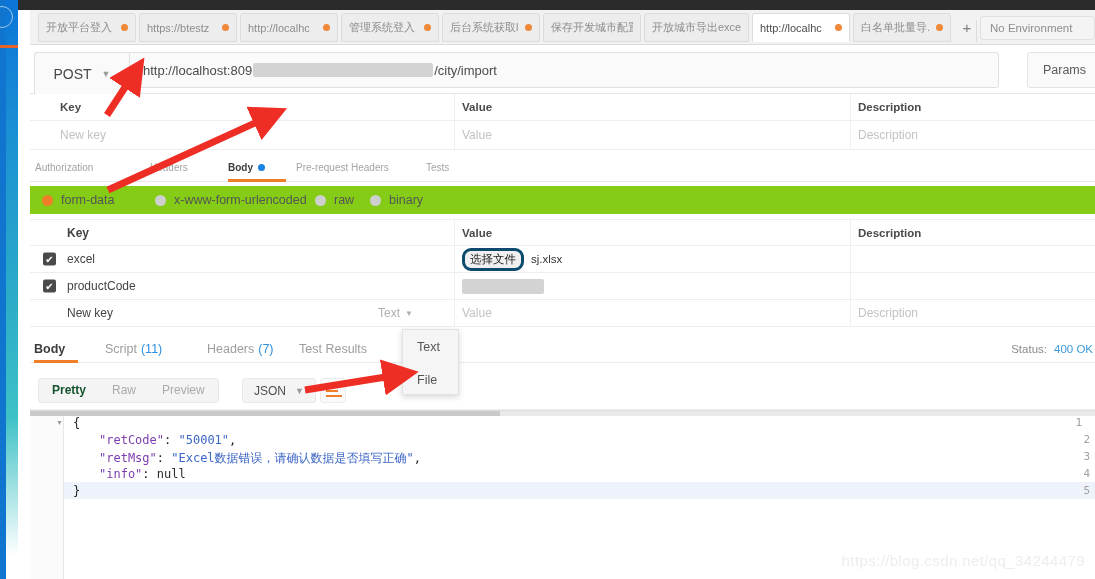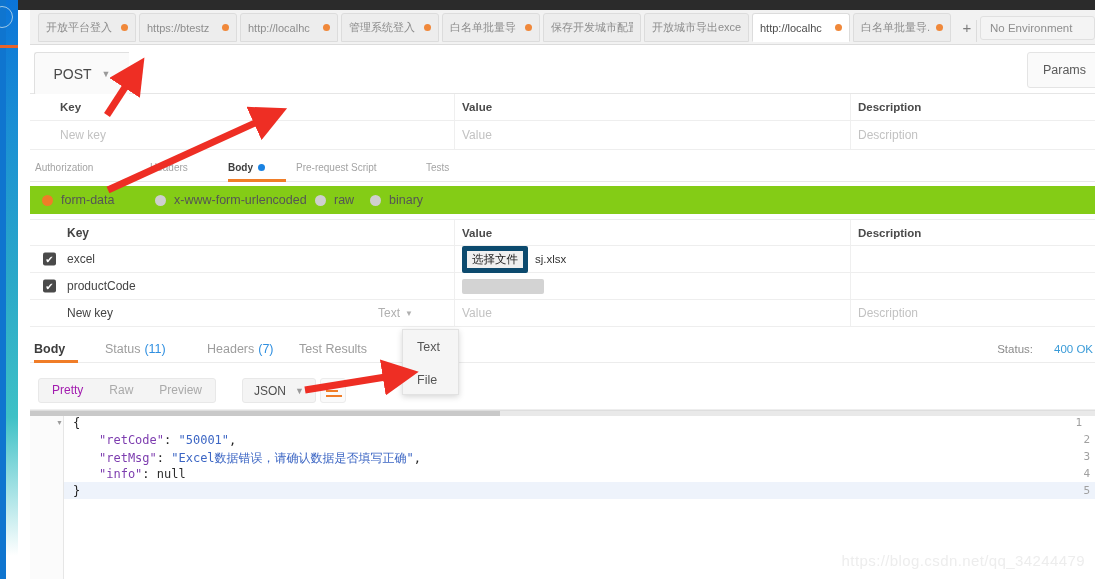--- a/index.html
+++ b/index.html
@@ -91,51 +91,51 @@
   .fd-hdr { position:absolute; left:0; top:0; width:1065px; height:27px; border-bottom:1px solid #eeeeee;
       border-top:1px solid #eeeeee; }
   .fd-row { position:absolute; left:0; width:1065px; height:27px; border-bottom:1px solid #eeeeee; }
   .fd-key { position:absolute; left:37px; top:0; height:100%; display:flex; align-items:center;
       font-size:12px; color:#444; }
   .fd-val { position:absolute; left:432px; top:0; height:100%; display:flex; align-items:center; gap:7px; }
   .fd-desc { position:absolute; left:828px; top:0; height:100%; display:flex; align-items:center; }
   .chk { position:absolute; left:13px; top:50%; transform:translateY(-50%); width:13px; height:13px;
       background:#4a4a4a; border-radius:2px; color:#fff; font-size:10px; line-height:13px;
       text-align:center; }
-  .filebtn { border:5px solid #0c4a6e; background:#f0f0f0; border-radius:2px; padding:1px 5px;
+  .filebtn { border:3px solid #0c4a6e; background:#f0f0f0; border-radius:9px; padding:1px 5px;
       font-size:11.5px; color:#222; }
   .typesel { position:absolute; left:348px; top:0; height:100%; display:flex; align-items:center;
       gap:5px; font-size:12px; color:#b0b0b0; }
   .caret { font-size:8px; }
 
   
   .dropdown { position:absolute; left:402px; top:329px; width:57px; height:66px; background:#f5f5f5;
       border:1px solid #e2e2e2; box-shadow:0 2px 6px rgba(0,0,0,.16); z-index:40; }
   .dd-item { height:33px; display:flex; align-items:center; padding-left:14px; font-size:12.5px;
       color:#555; }
 
   
   .resptabs { position:absolute; left:30px; top:335px; width:1065px; height:28px; background:#fff;
       border-bottom:1px solid #ececec; }
   .restab { position:absolute; top:0; height:28px; display:flex; align-items:center; gap:4px;
       font-size:12.5px; color:#9d9d9d; }
   .restab.active { color:#3d3d3d; font-weight:bold; }
   .cnt { color:#2f8fe0; }
   .restab-underline { position:absolute; top:25px; height:3px; background:#f07d28; }
-  .status { position:absolute; right:0; top:0; height:28px; display:flex; align-items:center; gap:21px;
+  .status { position:absolute; right:0; top:0; height:28px; display:flex; align-items:center; gap:7px;
       font-size:11.5px; color:#8b8b8b; padding-right:2px; }
   .status b { color:#3a9bd8; font-weight:normal; }
 
   
   .fmtbar { position:absolute; left:30px; top:370px; width:1065px; height:40px; background:#fff;
       border-bottom:1px solid #eeeeee; }
   .segment { position:absolute; left:8px; top:8px; height:25px; background:#f4f4f4;
       border:1px solid #e8e8e8; border-radius:3px; display:flex; align-items:center; }
   .seg { padding:0 13px; font-size:12px; color:#aaa; line-height:23px; }
-  .seg.active { color:#a21caf; font-weight:normal; }
+  .seg.active { color:#14532d; font-weight:bold; }
   .jsonsel { position:absolute; left:212px; top:8px; height:25px; background:#f4f4f4;
       border:1px solid #e8e8e8; border-radius:3px; display:flex; align-items:center; gap:9px;
       padding:0 11px; font-size:12px; color:#4e4e4e; }
   .jsonsel .chev { font-size:9px; color:#9a9a9a; }
   .wrapbtn { position:absolute; left:290px; top:8px; width:26px; height:25px; background:#fafafa;
       border:1px solid #ececec; border-radius:3px; }
   .wrapbtn i { position:absolute; left:5px; display:block; height:2px; background:#f07d28; }
 
   
   .code { position:absolute; left:30px; top:410px; width:1065px; height:169px; background:#fff;
@@ -184,21 +184,21 @@
         </div>
         <div class="tab" style="left: 210px; width: 98px;">
           <span style="overflow: hidden; text-overflow: clip; flex: 1 1 0%;">http://localhc</span>
           <span class="dot"></span>
         </div>
         <div class="tab" style="left: 311px; width: 98px;">
           <span style="overflow: hidden; text-overflow: clip; flex: 1 1 0%;">管理系统登入</span>
           <span class="dot"></span>
         </div>
         <div class="tab" style="left: 412px; width: 98px;">
-          <span style="overflow: hidden; text-overflow: clip; flex: 1 1 0%;">白名单批量导</span>
+          <span style="overflow: hidden; text-overflow: clip; flex: 1 1 0%;">后台系统获取l</span>
           <span class="dot"></span>
         </div>
         <div class="tab" style="left: 513px; width: 98px;">
           <span style="overflow: hidden; text-overflow: clip; flex: 1 1 0%;">保存开发城市配置</span>
         </div>
         <div class="tab" style="left: 614px; width: 105px;">
           <span style="overflow: hidden; text-overflow: clip; flex: 1 1 0%;">开放城市导出excel</span>
         </div>
         <div class="tab active" style="left: 722px; width: 98px;">
           <span style="overflow: hidden; text-overflow: clip; flex: 1 1 0%;">http://localhc</span>
@@ -215,20 +215,25 @@
     <div class="env-box">
       <span>No Environment</span>
     </div>
   </div>
 
   <div class="urlbar">
     <div class="method">
       <span>POST</span>
       <span class="chev">▼</span>
     </div>
+    <div class="urlinput">
+      <span>http://localhost:809</span>
+        <span class="redact" style="width:180px;height:14px;margin:0 1px;"></span>
+        <span>/city/import</span>
+    </div>
     <div class="params-btn">
       <span>Params</span>
     </div>
 
   </div>
 
   <div class="ptable">
     <div class="hdr">
       <div class="colsep1"></div>
       <div class="colsep2"></div>
@@ -252,21 +257,21 @@
         </div>
         <div class="rtab" style="left: 120px;">
           <span>Headers</span>
         </div>
         <div class="rtab active" style="left: 198px;">
           <span>Body</span>
           <span class="bdot"></span>
         </div>
         <div class="rtab-underline" style="left: 198px; width: 58px;"></div>
         <div class="rtab" style="left: 266px;">
-          <span>Pre-request Script</span>
+          <span>Pre-request Headers</span>
         </div>
         <div class="rtab" style="left: 396px;">
           <span>Tests</span>
         </div>
       </div>
   </div>
 
   <div class="radiorow">
     <div id="radios-host">
         <div class="radio" style="left: 12px;">
@@ -338,21 +343,21 @@
     <div class="dd-item">File</div>
   </div>
 
   <div class="resptabs">
     <div id="restabs-host">
         <div class="restab active" style="left: 4px;">
           <span>Body</span>
         </div>
         <div class="restab-underline" style="left: 4px; width: 44px;"></div>
         <div class="restab" style="left: 75px;">
-          <span>Status</span>
+          <span>Script</span>
           <span class="cnt">(11)</span>
         </div>
         <div class="restab" style="left: 177px;">
           <span>Headers</span>
           <span class="cnt">(7)</span>
         </div>
         <div class="restab" style="left: 269px;">
           <span>Test Results</span>
         </div>
       </div>

